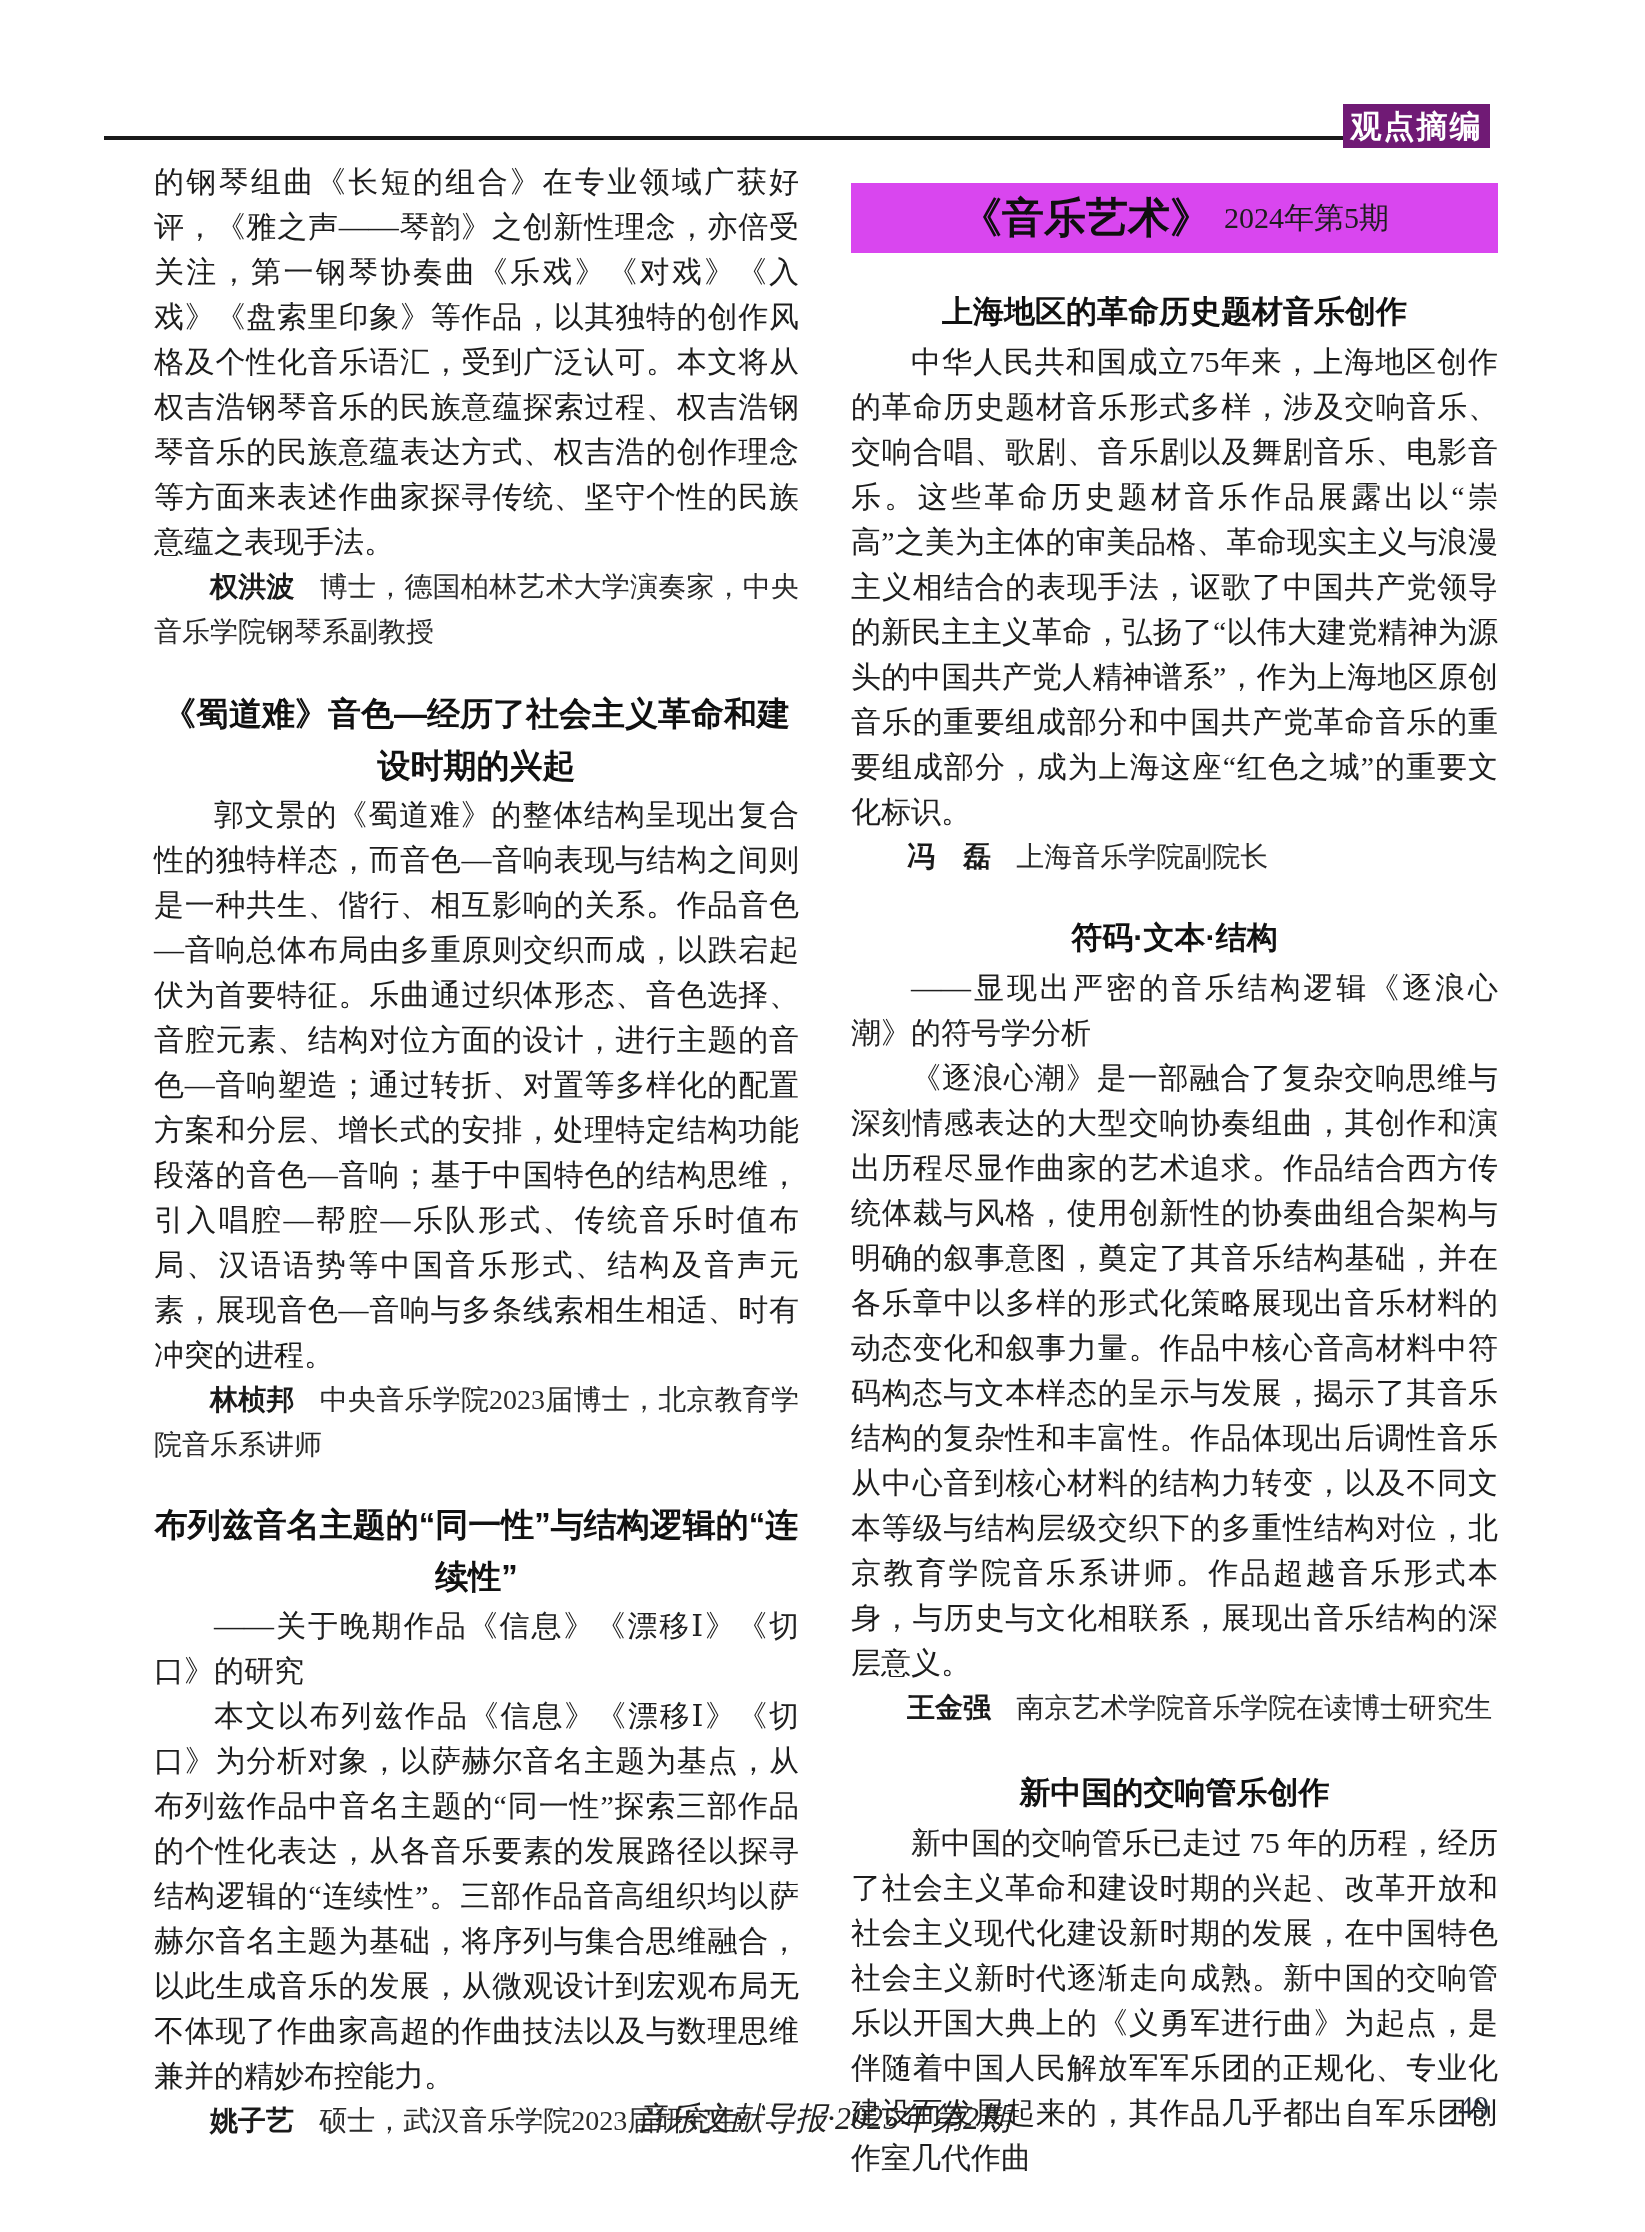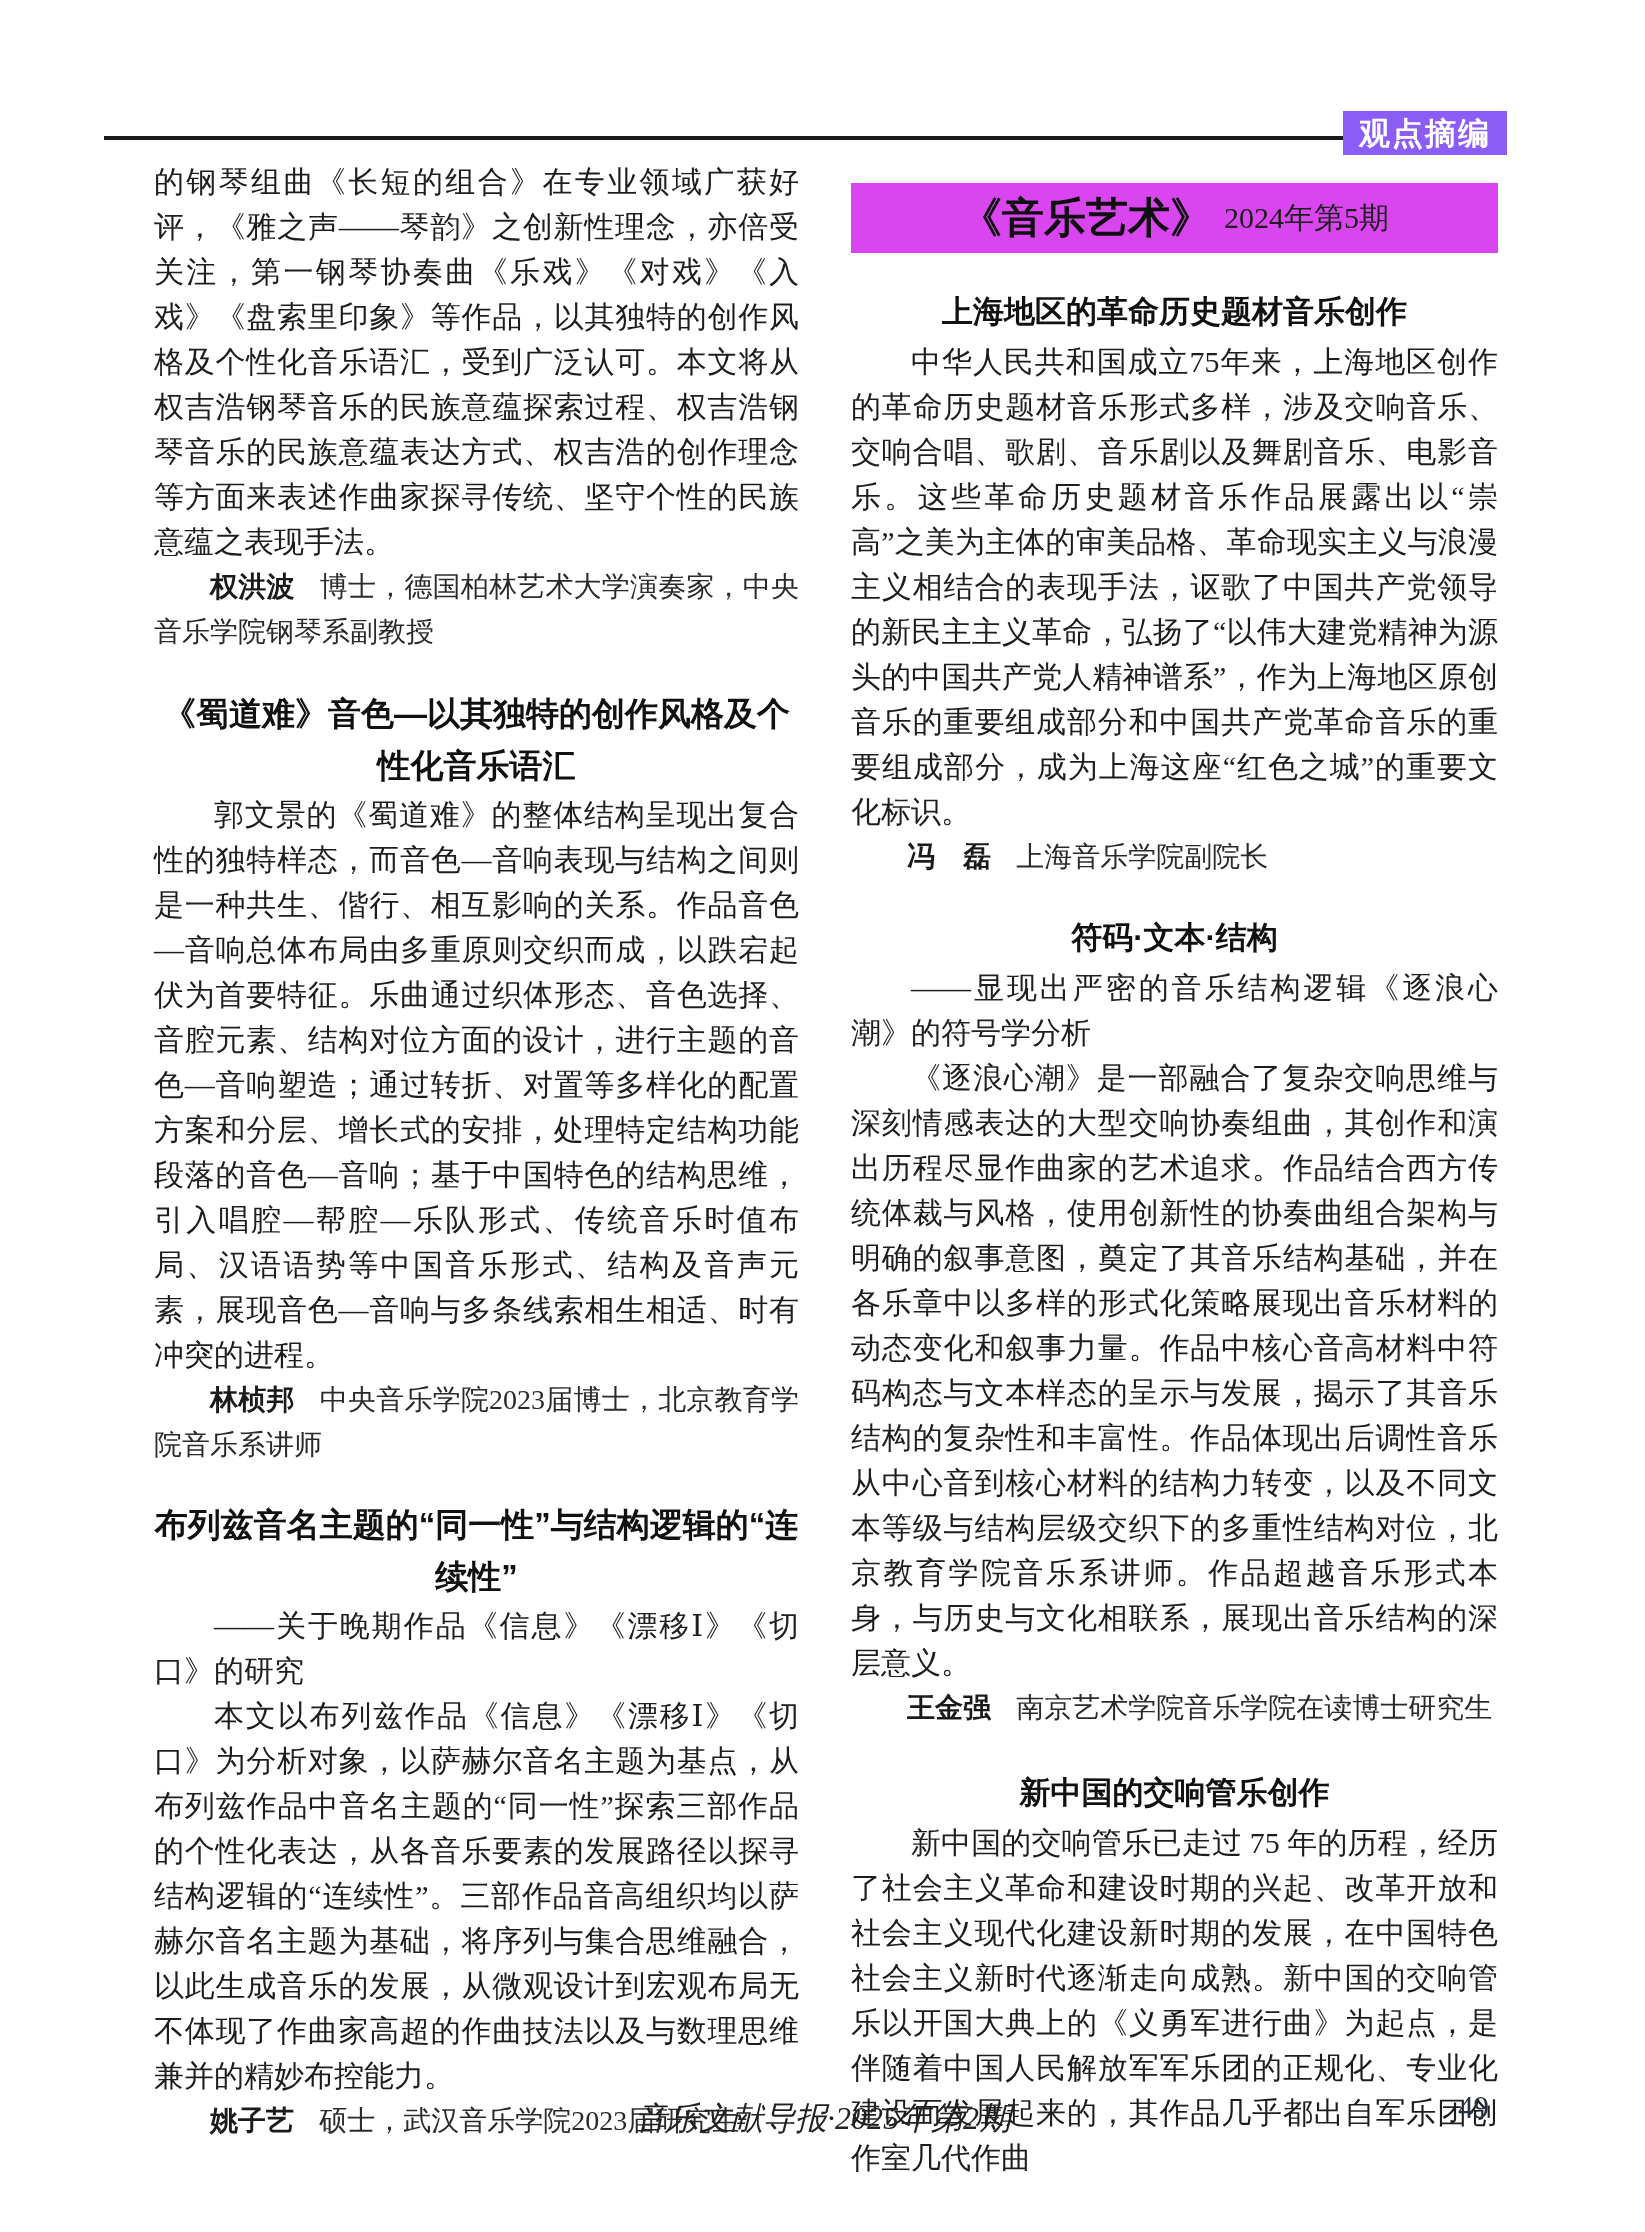--- a/index.html
+++ b/index.html
@@ -1,19 +1,19 @@
 <!DOCTYPE html>
 <html><head>
 <meta charset="utf-8">
 <style>
   html,body{margin:0;padding:0;background:#888;}
   .page{position:relative;width:1646px;height:2233px;background:#ffffff;overflow:hidden;
         font-family:"Liberation Serif","DejaVu Serif",serif;color:#1d1d1d;}
   .header-rule{position:absolute;left:104px;top:136px;width:1242px;height:4px;background:#1a1a1a;}
-  .corner-badge{position:absolute;left:1343px;top:111px;width:164px;height:44px;background:#8b5cf6;
+  .corner-badge{position:absolute;left:1343px;top:104px;width:147px;height:44px;background:#701a75;
         display:flex;align-items:center;justify-content:center;}
   .corner-badge span{color:#ffffff;font-family:"Liberation Sans","DejaVu Sans",sans-serif;
         font-weight:bold;font-size:31px;letter-spacing:2px;line-height:1;}
   .col{position:absolute;top:159px;}
   .col-left{left:154px;width:645px;}
   .col-right{left:851px;width:647px;}
   p{margin:0;}
   .body{font-size:30px;line-height:45px;text-align:justify;text-indent:2em;}
   .noindent{text-indent:0;}
   .author{font-size:28px;line-height:45px;text-align:justify;text-indent:2em;color:#2a2a2a;}
@@ -47,21 +47,21 @@
   <div class="corner-badge">
     <span>观点摘编</span>
   </div>
 
   <div class="col col-left">
     <p class="body noindent">的钢琴组曲《长短的组合》在专业领域广获好评，《雅之声——琴韵》之创新性理念，亦倍受关注，第一钢琴协奏曲《乐戏》《对戏》《入戏》《盘索里印象》等作品，以其独特的创作风格及个性化音乐语汇，受到广泛认可。本文将从权吉浩钢琴音乐的民族意蕴探索过程、权吉浩钢琴音乐的民族意蕴表达方式、权吉浩的创作理念等方面来表述作曲家探寻传统、坚守个性的民族意蕴之表现手法。</p>
     <p class="author">
       <span class="author-name">权洪波</span><span>博士，德国柏林艺术大学演奏家，中央音乐学院钢琴系副教授</span>
     </p>
 
-    <h2 class="sec-title mt-sec1">《蜀道难》音色—以其独特的创作风格及个性化音乐语汇</h2>
+    <h2 class="sec-title mt-sec1">《蜀道难》音色—经历了社会主义革命和建设时期的兴起</h2>
     <p class="body">郭文景的《蜀道难》的整体结构呈现出复合性的独特样态，而音色—音响表现与结构之间则是一种共生、偕行、相互影响的关系。作品音色—音响总体布局由多重原则交织而成，以跌宕起伏为首要特征。乐曲通过织体形态、音色选择、音腔元素、结构对位方面的设计，进行主题的音色—音响塑造；通过转折、对置等多样化的配置方案和分层、增长式的安排，处理特定结构功能段落的音色—音响；基于中国特色的结构思维，引入唱腔—帮腔—乐队形式、传统音乐时值布局、汉语语势等中国音乐形式、结构及音声元素，展现音色—音响与多条线索相生相适、时有冲突的进程。</p>
     <p class="author">
       <span class="author-name">林桢邦</span><span>中央音乐学院2023届博士，北京教育学院音乐系讲师</span>
     </p>
 
     <h2 class="sec-title mt-sec2">布列兹音名主题的“同一性”与结构逻辑的“连续性”</h2>
     <p class="subtitle">——关于晚期作品《信息》《漂移Ⅰ》《切口》的研究</p>
     <p class="body">本文以布列兹作品《信息》《漂移Ⅰ》《切口》为分析对象，以萨赫尔音名主题为基点，从布列兹作品中音名主题的“同一性”探索三部作品的个性化表达，从各音乐要素的发展路径以探寻结构逻辑的“连续性”。三部作品音高组织均以萨赫尔音名主题为基础，将序列与集合思维融合，以此生成音乐的发展，从微观设计到宏观布局无不体现了作曲家高超的作曲技法以及与数理思维兼并的精妙布控能力。</p>
     <p class="author">
       <span class="author-name">姚子艺</span><span>硕士，武汉音乐学院2023届研究生</span>

